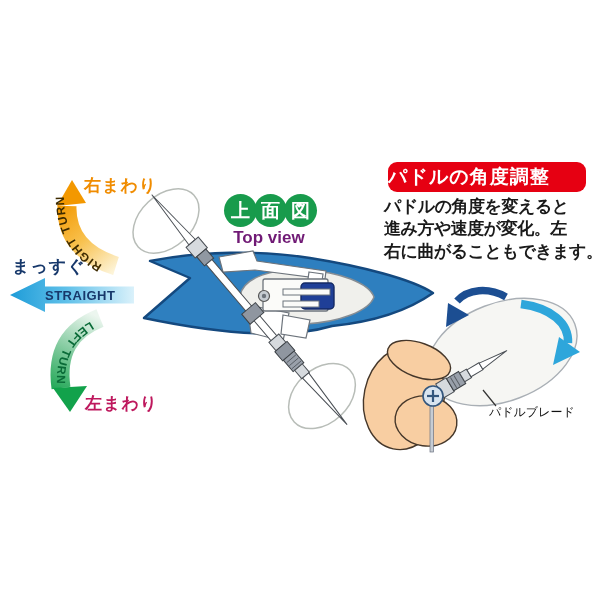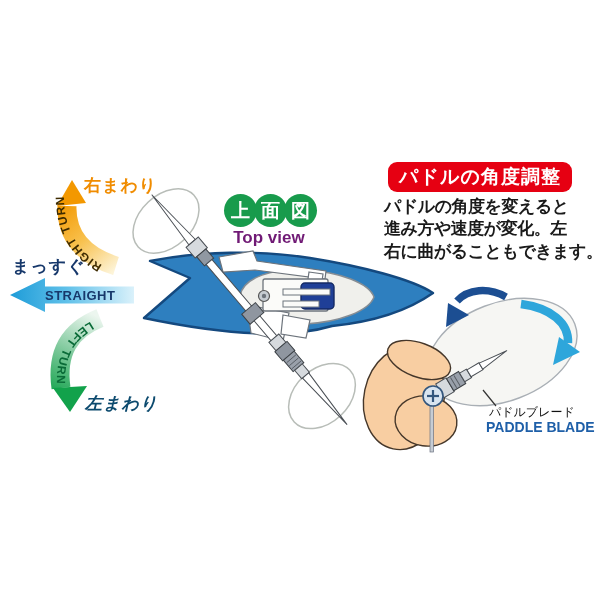--- a/index.html
+++ b/index.html
@@ -3,29 +3,29 @@
 <meta charset="utf-8">
 <style>
   html,body{margin:0;padding:0;background:#fff;}
   #canvas{position:relative;width:600px;height:600px;background:#fff;overflow:hidden;
           font-family:"Liberation Sans","DejaVu Sans",sans-serif;}
   #art{position:absolute;left:0;top:0;z-index:1;}
   .txt{position:absolute;z-index:2;white-space:nowrap;}
   .jp-label{font-weight:bold;font-size:17px;letter-spacing:1px;}
   #label-right-turn-jp{left:84px;top:174px;color:#F08C00;}
   #label-straight-jp{left:12px;top:255px;color:#17386B;}
-  #label-left-turn-jp{left:85px;top:392px;color:#0c4a6e;font-style:italic;}
+  #label-left-turn-jp{left:85px;top:392px;color:#be185d;}
   #label-straight-en{left:45px;top:288px;color:#17386B;font-weight:bold;font-size:13px;letter-spacing:0.5px;}
   #badge{left:224px;top:194px;display:flex;flex-direction:column;align-items:center;}
   #badge-circles{display:flex;}
   .badge-circle{width:33px;height:33px;border-radius:50%;background:#189B4C;color:#fff;
     font-size:19px;font-weight:bold;line-height:33px;text-align:center;margin-right:-3px;}
   #badge-subtitle{color:#701a75;font-weight:bold;font-size:17px;margin-top:1px;}
-  #panel-title{left:388px;top:162px;width:184px;height:30px;background:#E60012;border-radius:9px;
-    color:#fff;font-weight:bold;font-size:19px;letter-spacing:1px;text-align:center;line-height:30px;}
+  #panel-title{left:388px;top:162px;width:198px;height:30px;background:#E60012;border-radius:9px;
+    color:#fff;font-weight:bold;font-size:19px;letter-spacing:1px;line-height:30px;}
   #panel-body{left:384px;top:196px;color:#1a1a1a;font-weight:bold;font-size:17px;
     line-height:22.4px;letter-spacing:-0.5px;}
   #callout-jp{left:489px;top:404px;color:#111;font-size:12px;font-weight:normal;}
   #callout-en{left:486px;top:419px;color:#1E5FA8;font-size:14px;font-weight:bold;}
 </style>
 </head>
 <body>
 
 <div id="canvas">
 
@@ -155,15 +155,14 @@
   </div>
 
   <div class="txt" id="panel-title">パドルの角度調整</div>
   <div class="txt" id="panel-body">
     <div>パドルの角度を変えると</div>
     <div>進み方や速度が変化。左</div>
     <div>右に曲がることもできます。</div>
   </div>
 
   <div class="txt" id="callout-jp">パドルブレード</div>
-  <div class="txt" id="callout-en">PADDLE BLADE</div>
 
 </div>
 
 </body></html>

